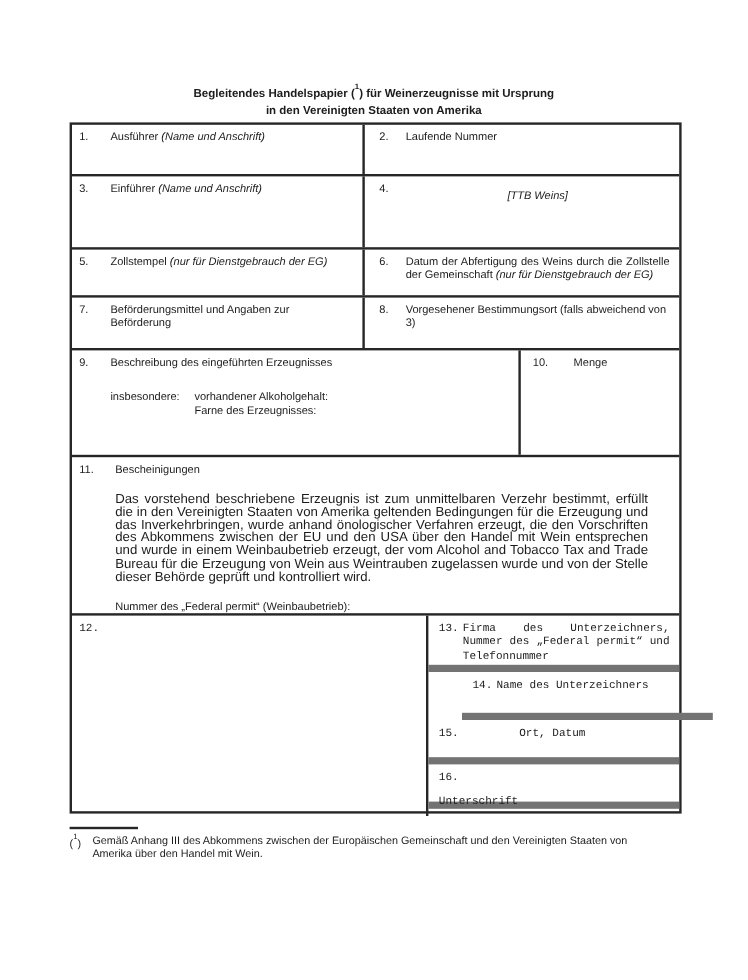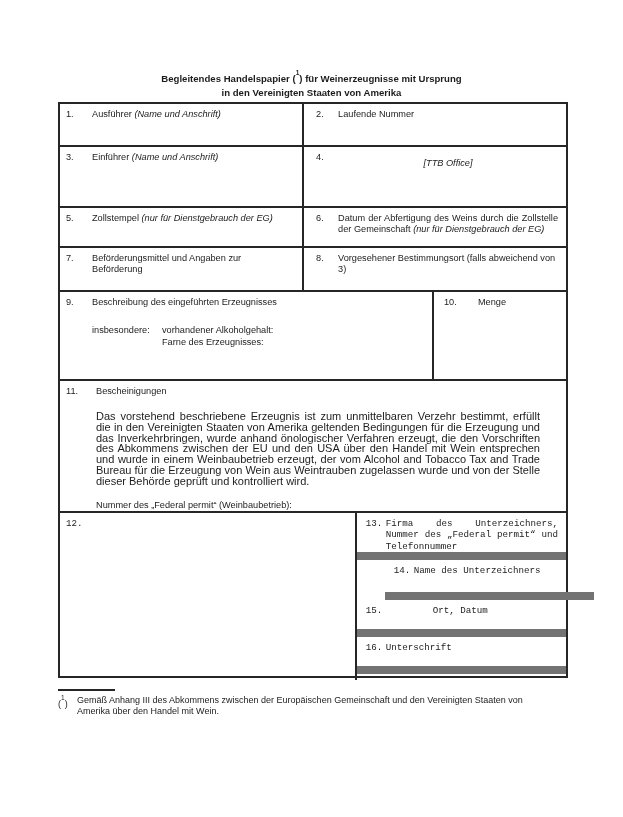--- a/index.html
+++ b/index.html
@@ -36,23 +36,23 @@
 
   .cL14 { width:246px; }
   .cR14 { width:264px; padding-left:12px; }
   .cR14 .num { flex-basis:22px; }
   .cL5 { width:377px; }
   .cR5 { width:133px; padding-left:10px;gap:14px; }
   .cR5 .num { flex-basis:20px; }
   .cL7 { width:299px; }
   .cL7 .num { flex-basis:22px; }
   .colR7 { width:211px; display:flex; flex-direction:column; }
-  .colR7 .cell { width:100%; padding-left:9px; border-bottom:8px solid #737373; }
+  .colR7 .cell { width:100%; padding-left:9px; border-bottom:6px solid #737373; }
   .colR7 .cell .num { flex-basis:20px; }
-  .c13 { height:47px; } .c14 { height:40px;margin-left:28px; } .c15 { height:37px;gap:47px; } .c16 { height:37px; }
+  .c13 { height:47px; } .c14 { height:40px;margin-left:28px; } .c15 { height:37px;gap:47px; } .c16 { height:37px;flex-direction:column; }
 
   .ttb { margin-top:6px; text-align:center; font-style:italic; }
 
   .b9block { margin-top:17px; display:flex; }
   .b9block .ins { width:70px; flex:0 0 70px; }
 
   .cert { margin:14px 0 0 0; text-align:justify; padding-right:18px;
           font-size:11px; line-height:10.7px; }
   .permit { margin-top:14px; }
   .cell11 { width:100%; }
@@ -88,21 +88,21 @@
     </div>
 
     <div class="row r2">
       <div class="cell cL14 vline">
         <span class="num">3.</span>
         <div class="ct"><span>Einführer</span> <span class="it">(Name und Anschrift)</span></div>
       </div>
       <div class="cell cR14">
         <span class="num">4.</span>
         <div class="ct">
-          <div class="ttb">[TTB Office]</div>
+          <div class="ttb">[TTB Weins]</div>
         </div>
       </div>
     </div>
 
     <div class="row r3">
       <div class="cell cL14 vline">
         <span class="num">5.</span>
         <div class="ct"><span>Zollstempel</span> <span class="it">(nur für Dienstgebrauch der EG)</span></div>
       </div>
       <div class="cell cR14">

